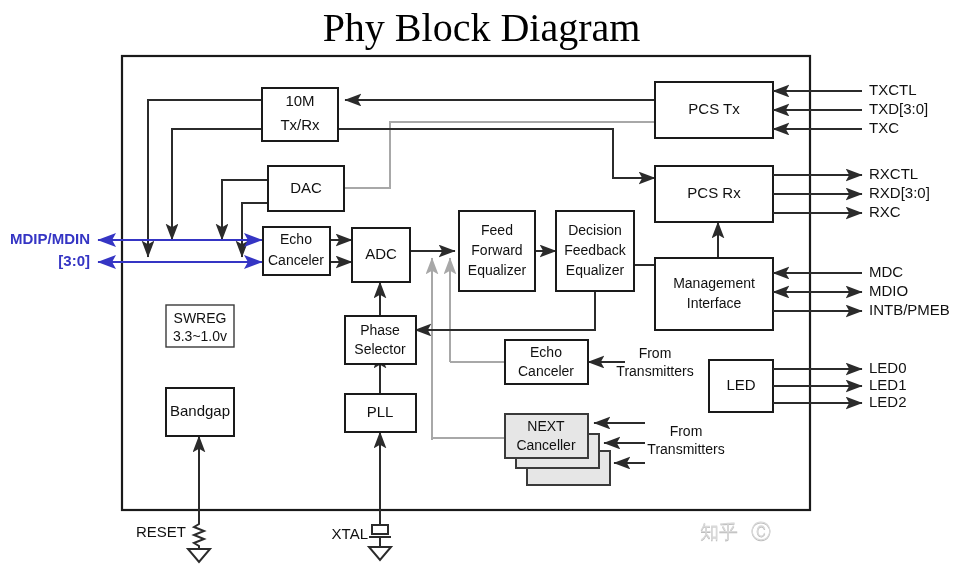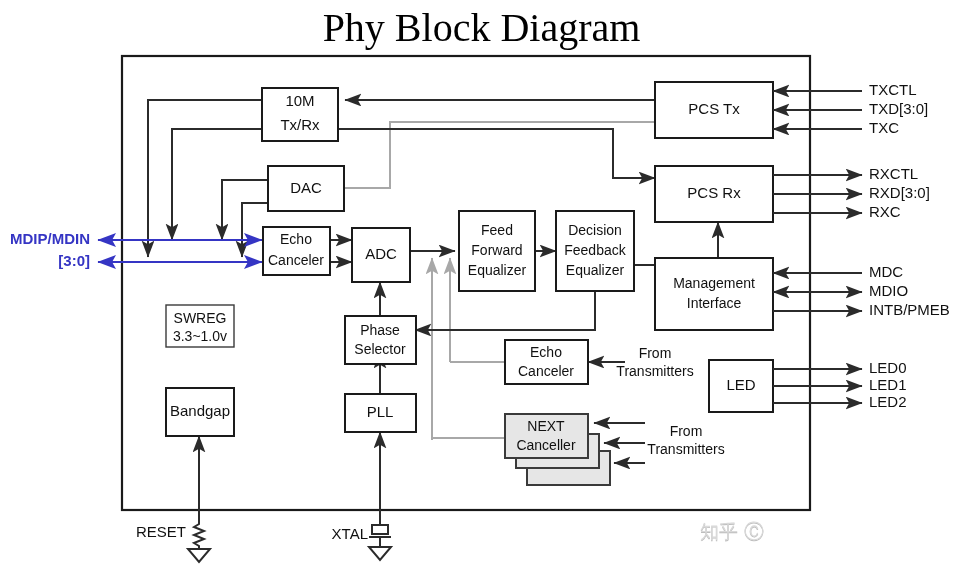--- a/index.html
+++ b/index.html
@@ -21,21 +21,21 @@
      fill:#111;text-anchor:start;dominant-baseline:middle;}
   .t-note{font-family:"Liberation Sans","DejaVu Sans",sans-serif;font-size:14px;
      fill:#111;text-anchor:middle;dominant-baseline:middle;}
   .t-blue{font-family:"Liberation Sans","DejaVu Sans",sans-serif;font-size:15px;
      font-weight:bold;fill:#3535c4;text-anchor:end;dominant-baseline:middle;}
   .t-pin{font-family:"Liberation Sans","DejaVu Sans",sans-serif;font-size:15px;
      fill:#111;text-anchor:end;dominant-baseline:middle;}
   .title{position:absolute;left:0;top:4px;width:963px;text-align:center;
      font-family:"Liberation Serif","DejaVu Serif",serif;font-size:40px;color:#000;}
   .wm{position:absolute;left:700px;top:518px;display:flex;align-items:center;
-     gap:6px;color:#d9d9d9;font-size:19px;
+     gap:13px;color:#d9d9d9;font-size:19px;
      font-family:"Liberation Sans","DejaVu Sans",sans-serif;
      text-shadow:0 1px 0 #bdbdbd;white-space:nowrap;}
   .wm-logo{display:inline-block;color:#d9d9d9;font-size:20px;}
 </style>
 </head>
 <body>
 
 <div id="root">
 
   <div class="title">Phy Block Diagram</div>

